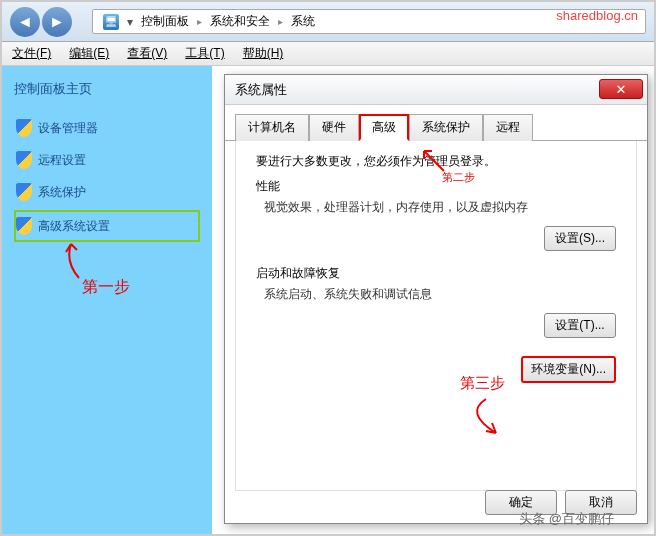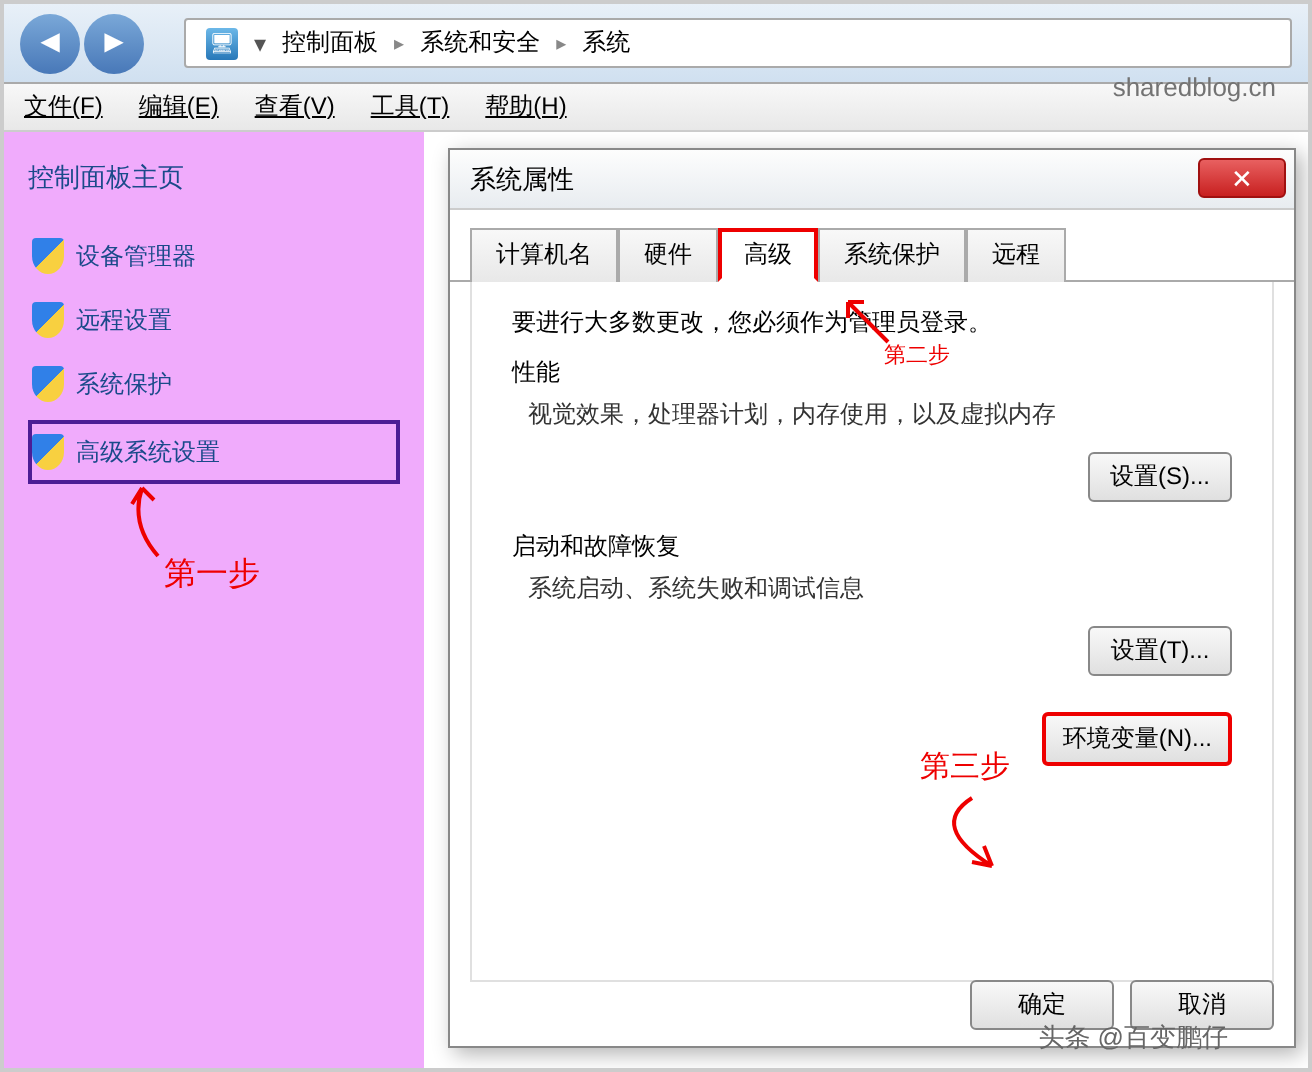--- a/index.html
+++ b/index.html
@@ -5,29 +5,29 @@
     * { box-sizing: border-box; margin: 0; padding: 0; font-family: "Microsoft YaHei", SimSun, sans-serif; }
     body { width: 656px; height: 536px; background: #fff; position: relative; overflow: hidden; font-size: 12px; border: 2px solid #ccc; }
     
     .titlebar { height: 40px; background: linear-gradient(#e8f0f8, #d0e0f0); display: flex; align-items: center; padding: 0 8px; border-bottom: 1px solid #aaa; }
     .nav-btns { display: flex; gap: 2px; }
     .nav-btn { width: 30px; height: 30px; border-radius: 50%; background: linear-gradient(#7aa8d8, #4878b8); display: flex; align-items: center; justify-content: center; color: #fff; font-size: 16px; }
     .breadcrumb { margin-left: 20px; display: flex; align-items: center; gap: 8px; background: #fff; border: 1px solid #aaa; padding: 3px 10px; border-radius: 2px; flex: 1; }
     .breadcrumb .sep { color: #888; font-size: 10px; }
     .bc-icon { width: 16px; height: 16px; background: linear-gradient(#6cb8e8, #2878b8); border-radius: 2px; display: flex; align-items: center; justify-content: center; color: #fff; font-size: 10px; }
     .dd { color: #555; }
-    .watermark-top { position: absolute; top: 6px; right: 16px; color: #737373; font-size: 13px; margin-top: 28px; }
+    .watermark-top { position: absolute; top: 6px; right: 16px; color: #ef4444; font-size: 13px; }
     
     .menubar { height: 24px; background: linear-gradient(#f8f8f8, #e8e8e8); display: flex; align-items: center; gap: 18px; padding: 0 10px; border-bottom: 1px solid #ccc; text-decoration: underline; }
     
     .main { display: flex; height: calc(100% - 64px); }
-    .sidebar { width: 210px; padding: 14px 12px; background: #f0abfc; }
+    .sidebar { width: 210px; padding: 14px 12px; background: #7dd3fc; }
     .sidebar-title { color: #1a4a8a; font-size: 13px; margin-bottom: 14px; }
     .side-item { display: flex; align-items: center; gap: 6px; padding: 7px 2px; color: #1a4a8a; cursor: default; }
-    .side-item.sel { border: 2px solid #4c1d95; padding: 5px 0; margin: 2px 0; }
+    .side-item.sel { border: 2px solid #84cc16; padding: 5px 0; margin: 2px 0; }
     .shield { width: 16px; height: 18px; background: linear-gradient(135deg, #3080e8 50%, #f8d040 50%); border-radius: 2px 2px 50% 50%; }
     
     .anno1 { position: absolute; left: 80px; top: 275px; color: #e00; font-size: 16px; font-weight: 500; }
     .arrow1 { position: absolute; left: 57px; top: 238px; width: 32px; height: 40px; }
     .arrow1 svg { width: 100%; height: 100%; }
     
     .dialog { position: absolute; left: 222px; top: 72px; width: 424px; height: 450px; background: #fff; border: 1px solid #888; box-shadow: 3px 3px 10px rgba(0,0,0,0.3); }
     .dlg-title { height: 30px; background: linear-gradient(#fdfdfd, #e8ecf0); display: flex; align-items: center; padding: 0 10px; border-bottom: 1px solid #ccc; font-size: 13px; }
     .dlg-close { position: absolute; right: 4px; top: 4px; width: 44px; height: 20px; background: linear-gradient(#e86060, #c82020); border-radius: 3px; color: #fff; display: flex; align-items: center; justify-content: center; font-size: 13px; border: 1px solid #a01010; }
     

